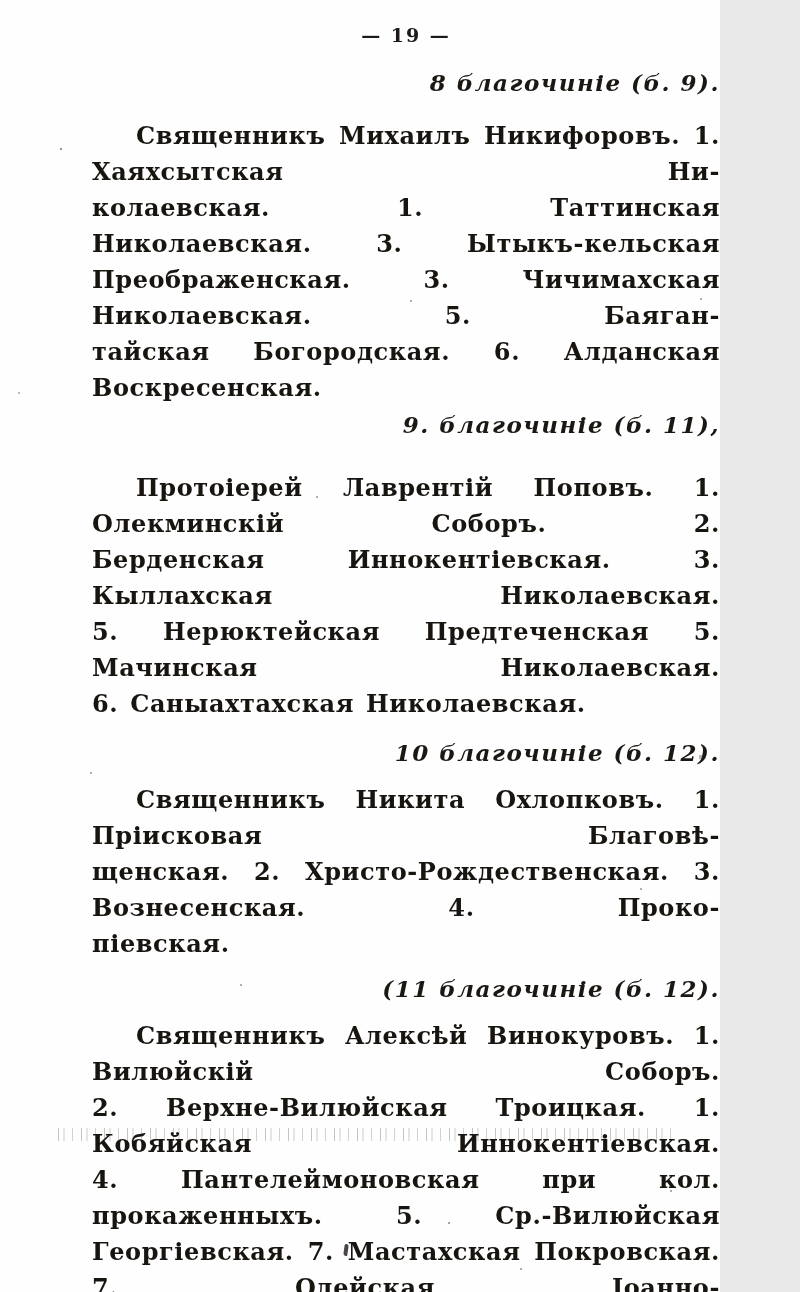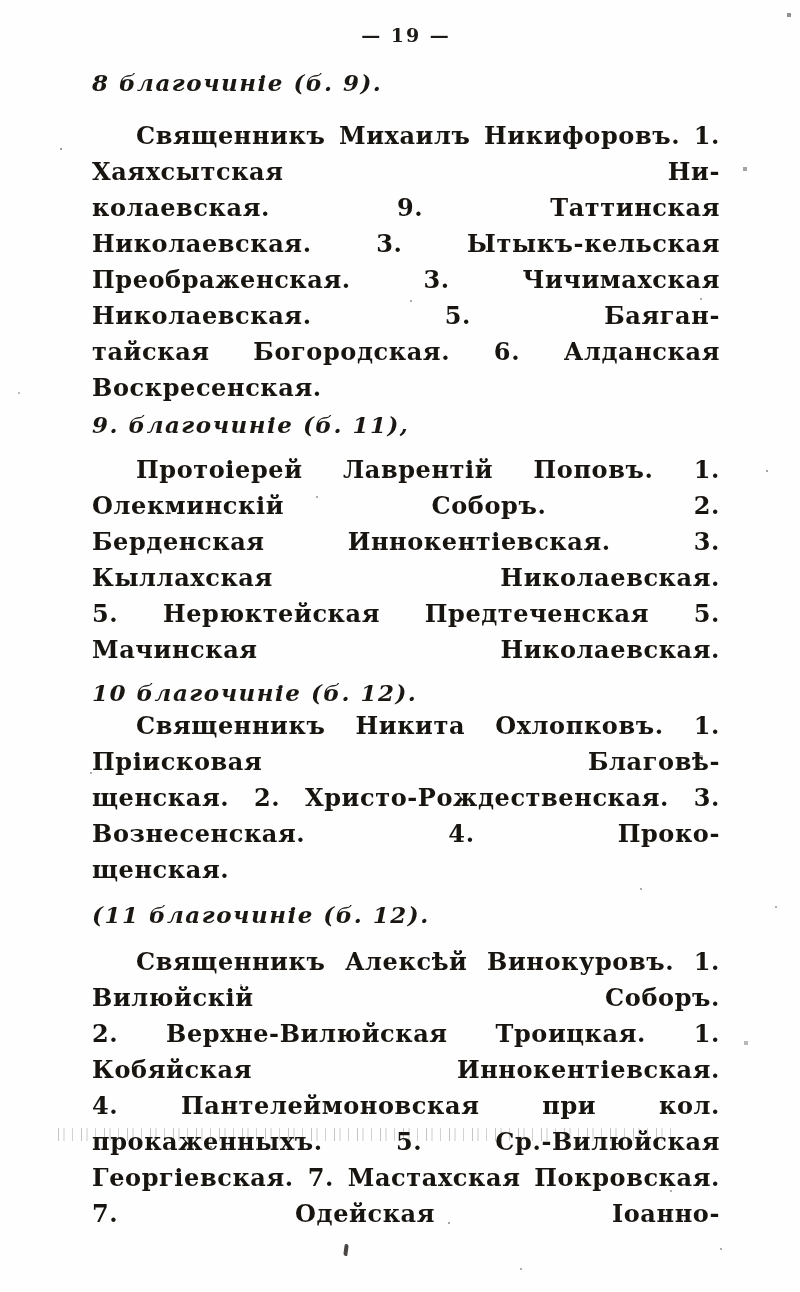--- a/index.html
+++ b/index.html
@@ -3,55 +3,55 @@
 <meta charset="utf-8">
 <style>
   html, body { margin: 0; padding: 0; }
   body {
     width: 800px; height: 1292px;
     background: #e9e9e9;
     font-family: "DejaVu Serif", "Liberation Serif", serif;
   }
   .page {
     position: relative;
-    width: 800px; height: 1292px;
+    width: 720px; height: 1292px;
     background: #fefefe;
     overflow: hidden;
     color: #181512;
   }
   .content {
     position: absolute;
     left: 92px; top: 0;
     width: 628px;
   }
   .page-number {
     margin-top: 24px;
     text-align: center;
     font-size: 19px;
     font-weight: 700;
     letter-spacing: 2px;
     color: #1c1916;
   }
   .heading {
-    text-align: left;
+    text-align: right;
     font-style: italic;
     font-weight: 600;
     font-size: 23px;
     line-height: 30px;
     letter-spacing: 1.5px;
     color: #1b1713;
   }
   .h1 { margin-top: 22px; }
   .h2 { margin-top: 4px; }
-  .h3 { margin-top: 10px; }
+  .h3 { margin-top: 16px; }
   .h4 { margin-top: 12px; }
   .para { margin: 0; }
   .p1 { margin-top: 20px; }
-  .p2 { margin-top: 12px; }
-  .p3 { }
+  .p2 { margin-top: 30px; }
+  .p3 { margin-top: 14px; }
   .p4 { margin-top: 14px; }
   .line {
     font-size: 24px;
     line-height: 36px;
     font-weight: 700;
     letter-spacing: 0.6px;
     word-spacing: 3px;
     white-space: normal;
     text-align: justify;
     text-align-last: justify;
@@ -113,37 +113,38 @@
 <body>
 
 <div class="page">
   <div class="content">
 
     <div class="page-number">—  19  —</div>
 
     <div class="heading h1">8 благочиніе (б. 9).</div>
     <div class="para p1">
       <div class="line first">Священникъ Михаилъ Никифоровъ. 1. Хаяхсытская Ни-</div>
-      <div class="line">колаевская. 9. Таттинская Николаевская. 3. Ытыкъ-кельская</div>
+      <div class="line">колаевская. 1. Таттинская Николаевская. 3. Ытыкъ-кельская</div>
       <div class="line">Преображенская. 3. Чичимахская Николаевская. 5. Баяган-</div>
       <div class="line end">тайская Богородская. 6. Алданская Воскресенская.</div>
     </div>
 
     <div class="heading h2">9. благочиніе (б. 11),</div>
     <div class="para p2">
       <div class="line first">Протоіерей Лаврентій Поповъ. 1. Олекминскій Соборъ. 2.</div>
       <div class="line">Берденская Иннокентіевская. 3. Кыллахская Николаевская.</div>
       <div class="line">5. Нерюктейская Предтеченская 5. Мачинская Николаевская.</div>
+      <div class="line end">6. Саныахтахская Николаевская.</div>
     </div>
 
     <div class="heading h3">10 благочиніе (б. 12).</div>
     <div class="para p3">
       <div class="line first">Священникъ Никита Охлопковъ. 1. Пріисковая Благовѣ-</div>
       <div class="line">щенская. 2. Христо-Рождественская. 3. Вознесенская. 4. Проко-</div>
-      <div class="line end">щенская.</div>
+      <div class="line end">піевская.</div>
     </div>
 
     <div class="heading h4">(11 благочиніе (б. 12).</div>
     <div class="para p4">
       <div class="line first">Священникъ Алексѣй Винокуровъ. 1. Вилюйскій Соборъ.</div>
       <div class="line">2. Верхне-Вилюйская Троицкая. 1. Кобяйская Иннокентіевская.</div>
       <div class="line">4. Пантелеймоновская при кол. прокаженныхъ. 5. Ср.-Вилюйская</div>
       <div class="line">Георгіевская. 7. Мастахская Покровская. 7. Одейская Іоанно-</div>
 
     </div>

